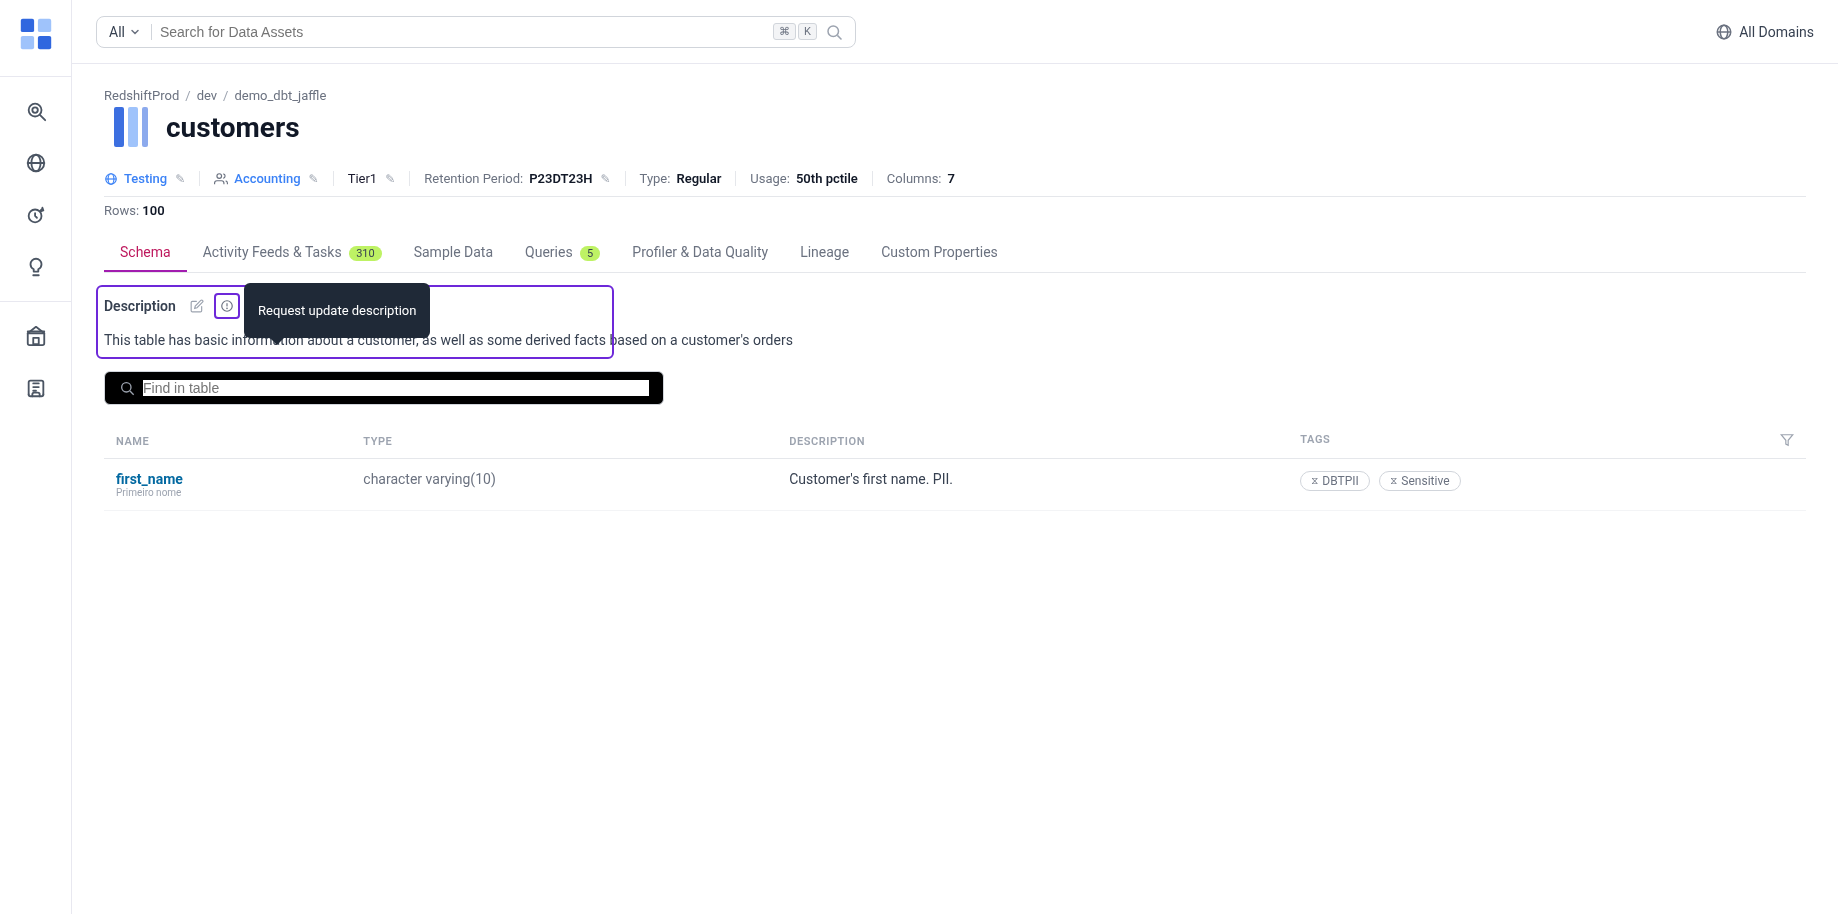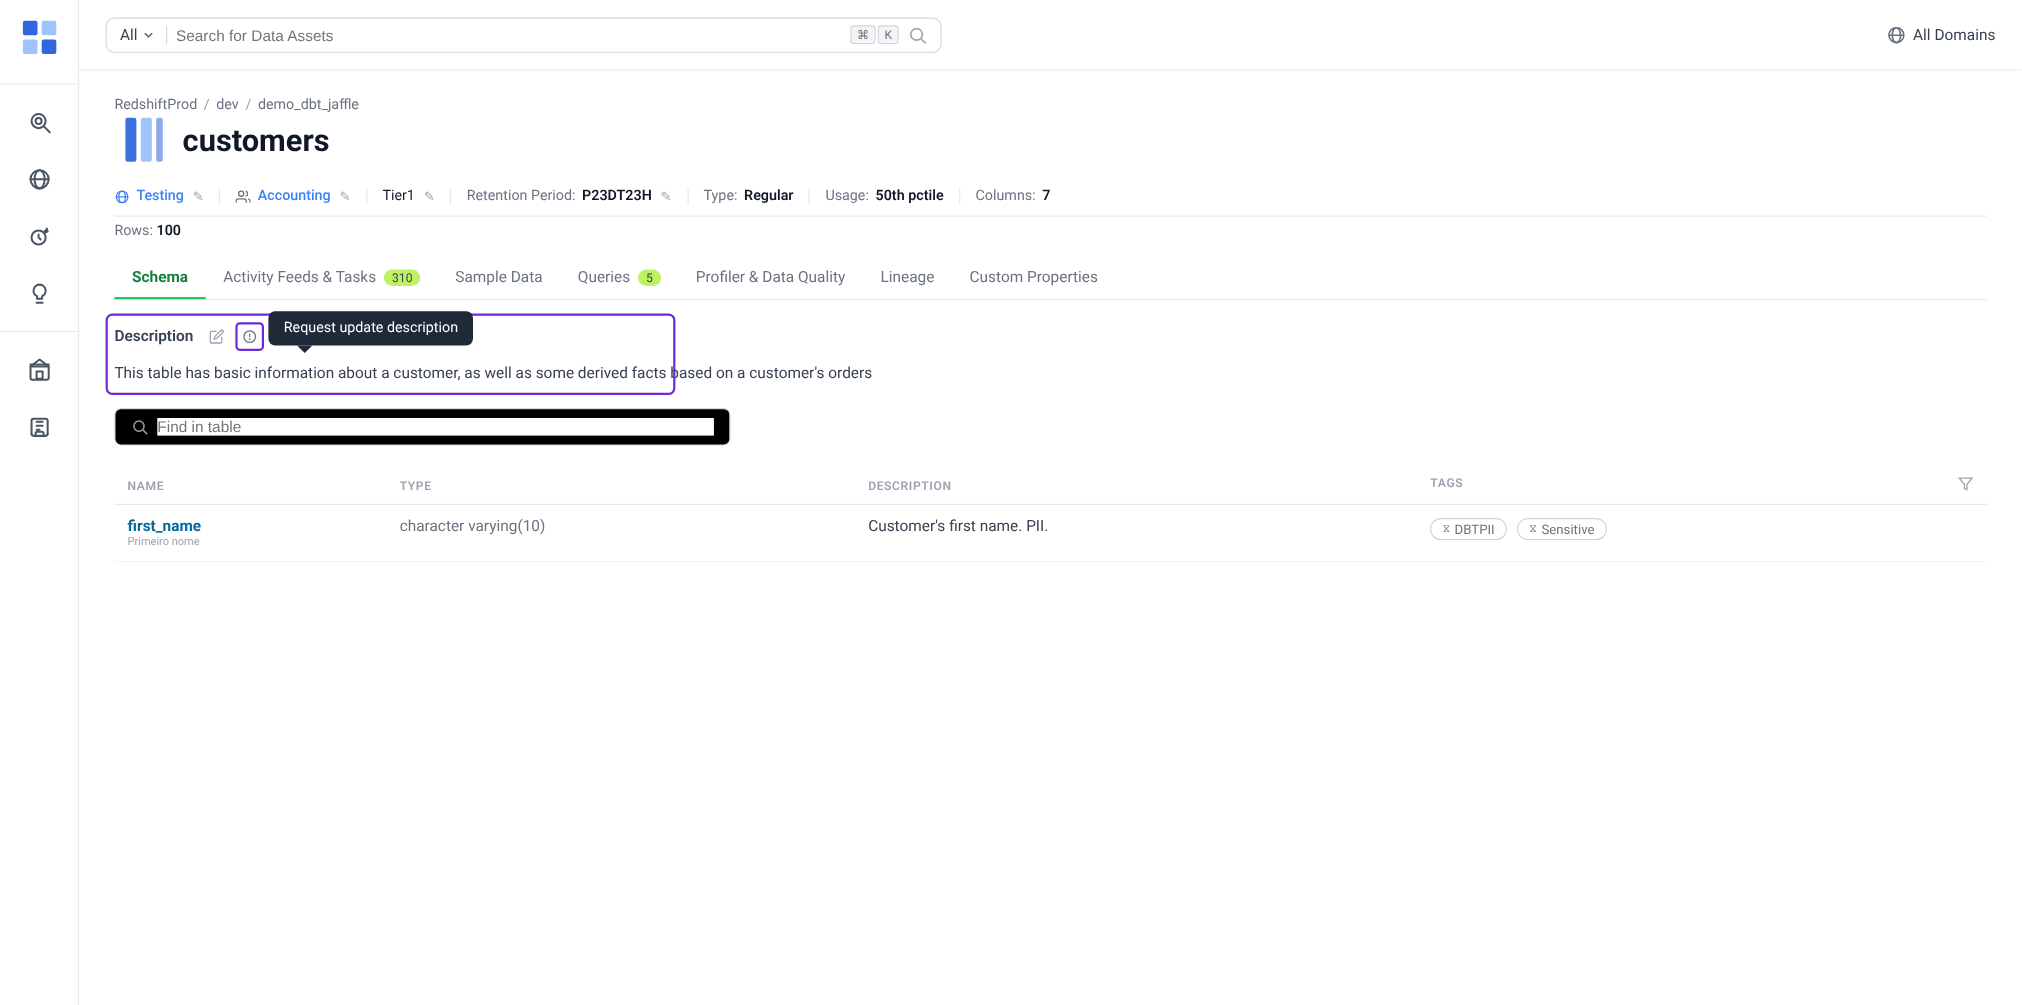--- a/index.html
+++ b/index.html
@@ -49,34 +49,34 @@
     .meta-value { color: #111827; font-weight: 600; }
     .meta-link { color: #3b82f6; cursor: pointer; font-weight: 500; }
     .meta-edit { color: #9ca3af; cursor: pointer; font-size: 12px; margin-left: 2px; }
 
     .rows-row { font-size: 13px; color: #6b7280; margin-bottom: 16px; }
     .rows-value { color: #111827; font-weight: 600; }
 
     
     .tabs-row { display: flex; align-items: center; gap: 0; border-bottom: 1px solid #e5e7eb; margin-bottom: 20px; }
     .tab { padding: 10px 16px; font-size: 14px; color: #6b7280; cursor: pointer; border-bottom: 2px solid transparent; white-space: nowrap; }
-    .tab.active { color: #15803d; border-bottom: 2px solid #22c55e; font-weight: 700; }
+    .tab.active { color: #be185d; border-bottom: 2px solid #a21caf; font-weight: 400; }
     .tab-badge { background: #bef264; color: #374151; border-radius: 10px; padding: 1px 7px; font-size: 11px; margin-left: 4px; }
 
     
     .description-section { margin-bottom: 20px; position: relative; }
     .description-header { display: flex; align-items: center; gap: 8px; font-size: 14px; font-weight: 600; color: #374151; margin-bottom: 10px; }
     .description-icons { display: flex; align-items: center; gap: 4px; }
     .desc-icon { width: 26px; height: 26px; display: flex; align-items: center; justify-content: center; border-radius: 4px; cursor: pointer; color: #9ca3af; }
     .desc-icon-highlighted { border: 2px solid #6d28d9; color: #6b7280; }
     .description-text { font-size: 14px; color: #374151; line-height: 1.6; }
 
     
     .tooltip-overlay { position: absolute; top: -10px; left: 140px; z-index: 100; }
-    .tooltip-box { background: #1f2937; color: #fff; padding: 8px 14px; border-radius: 6px; font-size: 13px; white-space: nowrap; }
+    .tooltip-box { background: #1f2937; color: #fff; padding: 20px 14px; border-radius: 6px; font-size: 13px; white-space: nowrap; }
     .tooltip-arrow { width: 0; height: 0; border-left: 7px solid transparent; border-right: 7px solid transparent; border-top: 7px solid #1f2937; margin: 0 auto; position: relative; left: -60px; }
 
     
     .purple-border-overlay { position: absolute; top: -8px; left: -8px; right: calc(100% - 510px); bottom: -8px; border: 2px solid #6d28d9; border-radius: 6px; pointer-events: none; }
 
     
     .find-in-table { display: flex; align-items: center; gap: 8px; border: 1px solid #d1d5db; border-radius: 6px; padding: 8px 14px; margin-bottom: 20px; max-width: 560px; background: #000000; }
     .find-input { border: none; outline: none; flex: 1; color: #9ca3af; font-size: 14px; }
 
     

